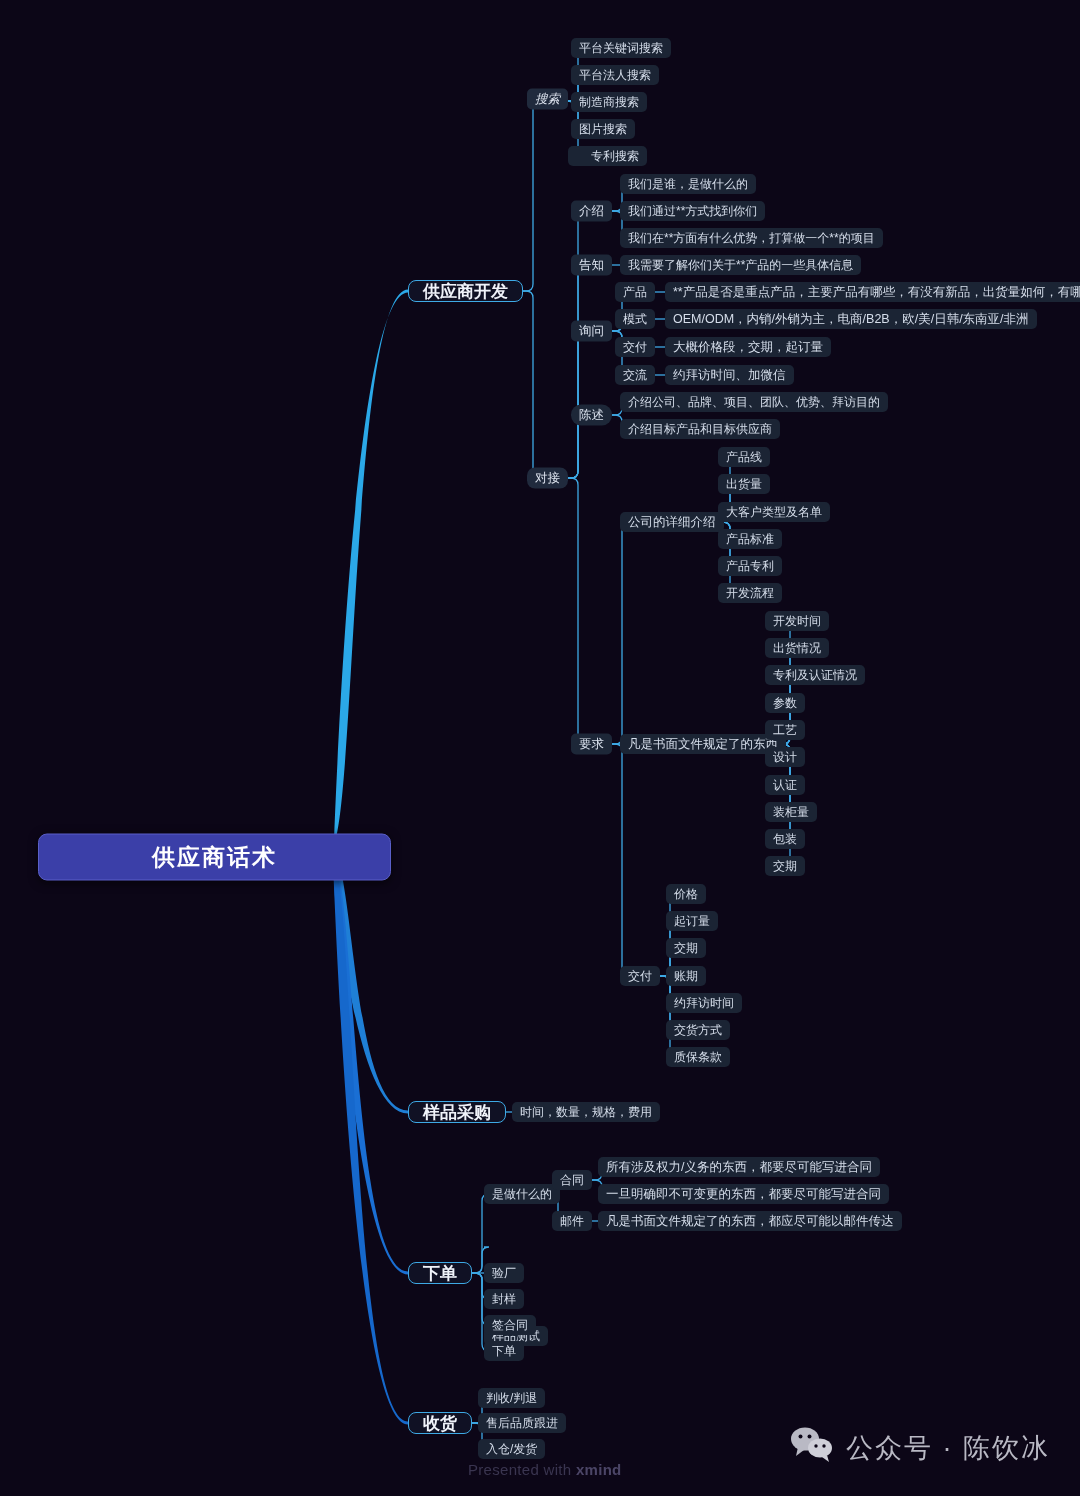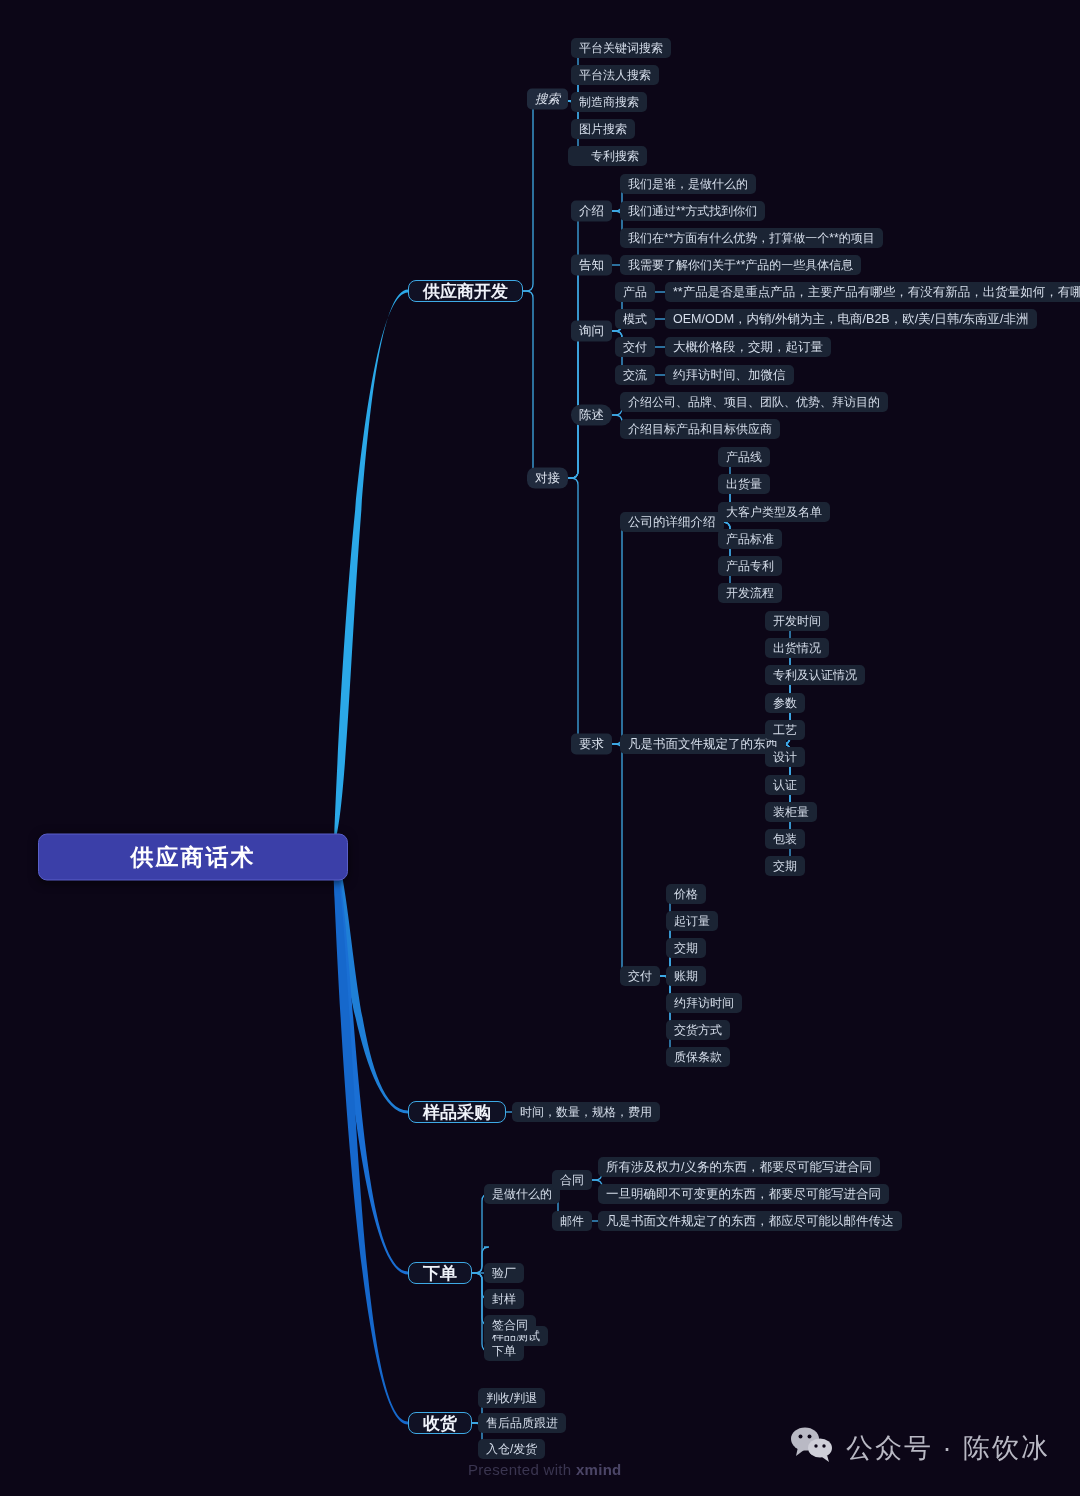--- a/index.html
+++ b/index.html
@@ -177,21 +177,21 @@
         <path d="M472,1423 L475,1423 Q482,1423 482,1430 L482,1442 Q482,1449 489,1449 L478,1449" stroke="#3ea9e5" stroke-width="1.3" fill="none"></path>
       </g>
     <g id="trunk-group" fill="none">
         <path d="M333,846 C355,811.72 353,289.5 408,289.5 L408,292.5 C353,292.5 335,811.72 333,868 Z" fill="#2ba8e8"></path>
         <path d="M333,847 C355,877.4 353,1110.5 408,1110.5 L408,1113.5 C353,1113.5 335,877.4 333,867 Z" fill="#1f7fd6"></path>
         <path d="M333,849 C355,890.28 353,1271.5 408,1271.5 L408,1274.5 C353,1274.5 335,890.28 333,865 Z" fill="#1a6fd4"></path>
         <path d="M333,851 C355,902.28 353,1421.5 408,1421.5 L408,1424.5 C353,1424.5 335,902.28 333,863 Z" fill="#1668cc"></path>
       </g>
   </svg>
 
-  <div class="node root" style="left:38px;top:857px;width:310px;">
+  <div class="node root" style="left:38px;top:857px;width:353px;">
     <span>供应商话术</span>
   </div>
 
   <div id="nodes">
       <div class="node main" style="left: 408px; top: 291px;">
         <span>供应商开发</span>
       </div>
       <div class="node lv2" style="left: 527px; top: 99px; font-style: italic;">
         <span>搜索</span>
       </div>

